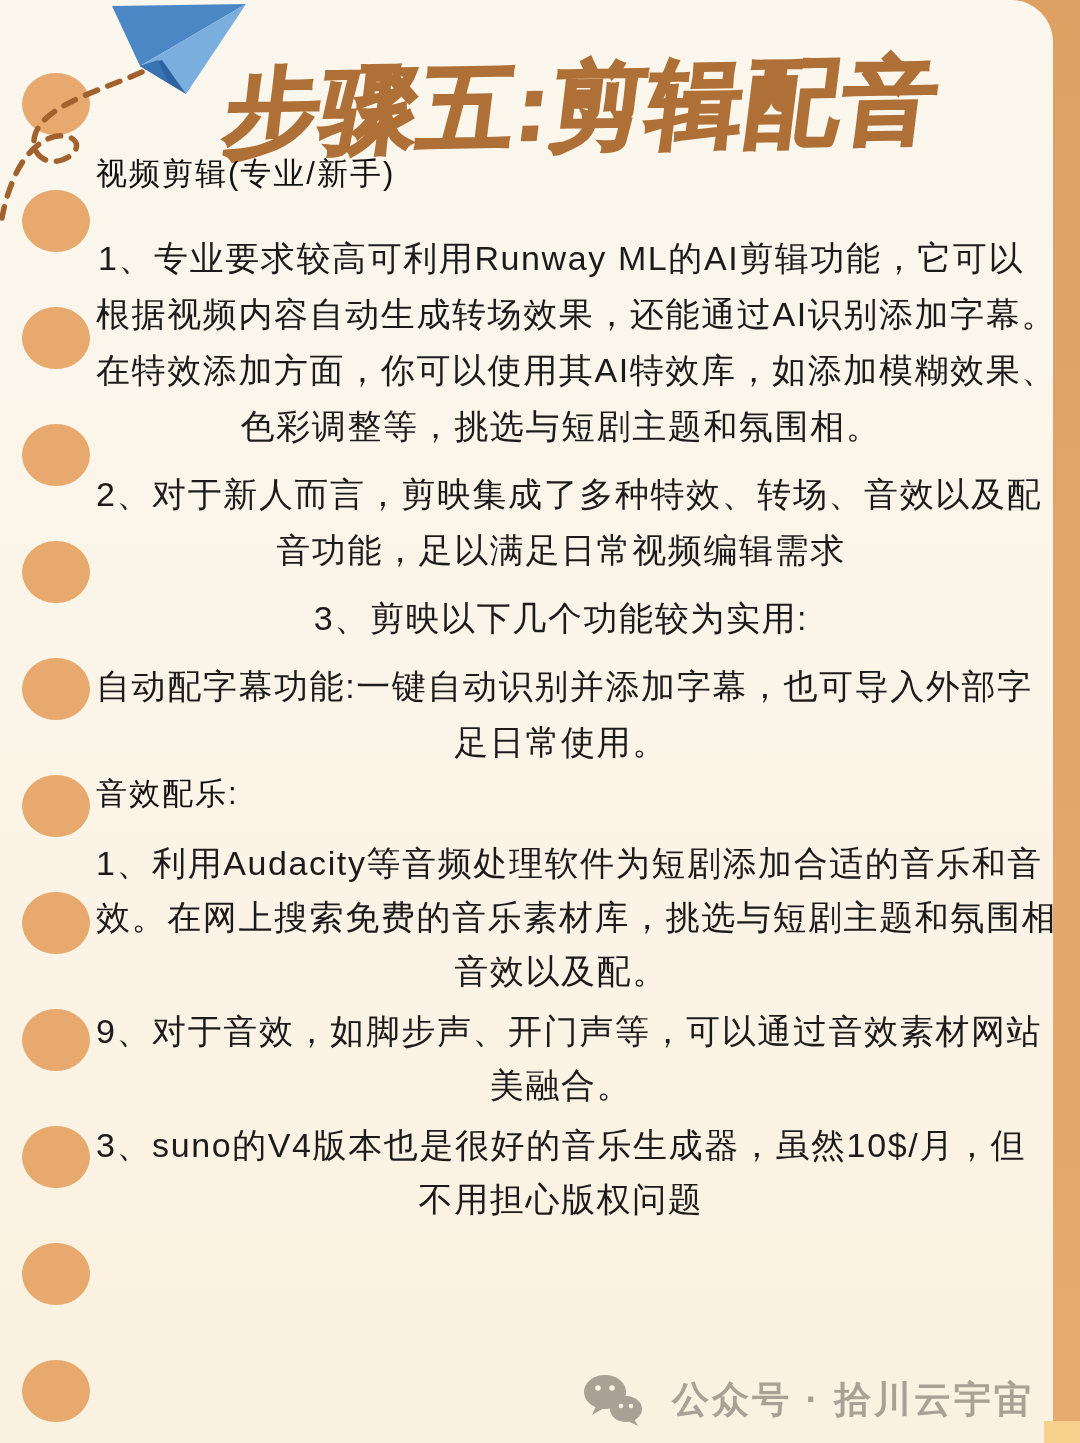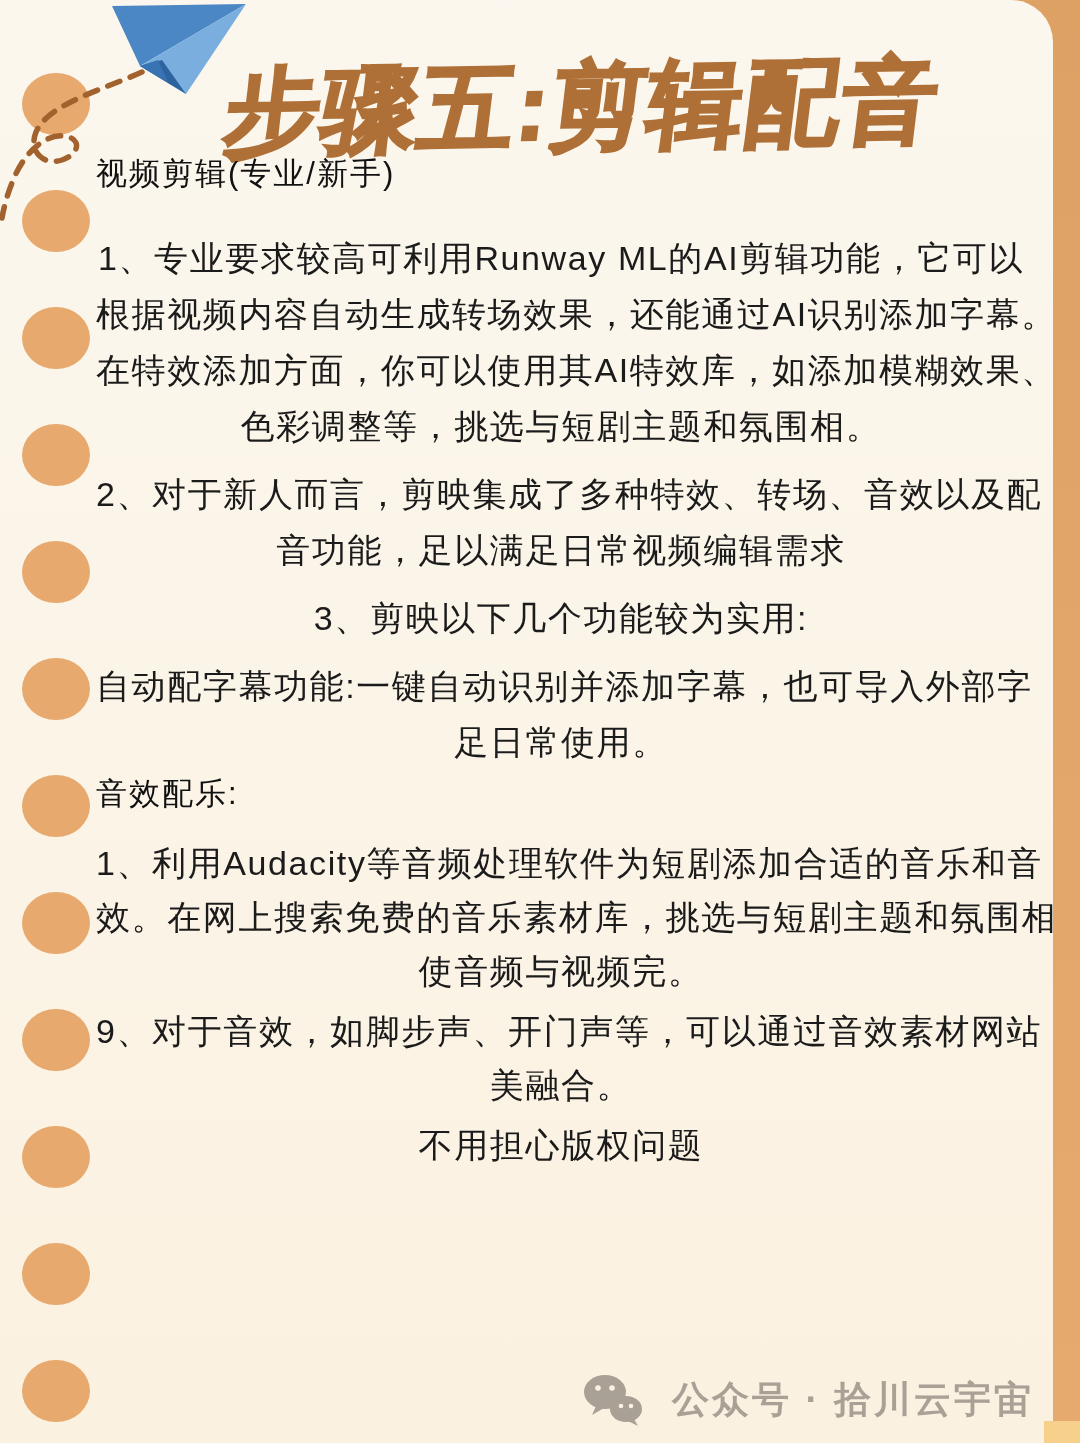--- a/index.html
+++ b/index.html
@@ -94,27 +94,28 @@
         <div class="para">
           <div class="line">自动配字幕功能:一键自动识别并添加字幕，也可导入外部字</div>
           <div class="line">足日常使用。</div>
         </div>
       </section>
       <section class="section">
         <h2 class="heading">音效配乐:</h2>
         <div class="para">
           <div class="line">1、利用Audacity等音频处理软件为短剧添加合适的音乐和音</div>
           <div class="line">效。在网上搜索免费的音乐素材库，挑选与短剧主题和氛围相</div>
-          <div class="line">使音频与视频完。</div>
+          <div class="line">音效以及配。</div>
         </div>
         <div class="para">
           <div class="line">9、对于音效，如脚步声、开门声等，可以通过音效素材网站</div>
           <div class="line">美融合。</div>
         </div>
         <div class="para">
+          <div class="line">3、suno的V4版本也是很好的音乐生成器，虽然10$/月，但</div>
           <div class="line">不用担心版权问题</div>
         </div>
       </section>
     </div>
 
   <div class="watermark">
     <svg width="62" height="54" viewBox="0 0 62 54">
       <g fill="#a9a196">
         <ellipse cx="23" cy="19" rx="21" ry="17"></ellipse>
         <path d="M14,33 L10,42 L22,35 Z"></path>

